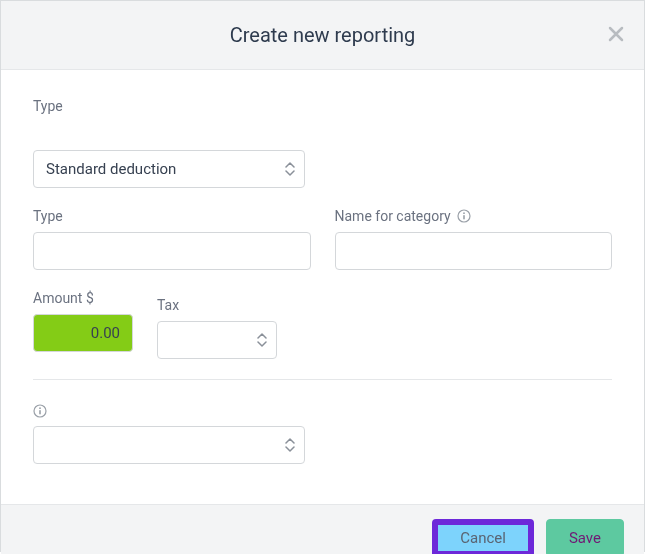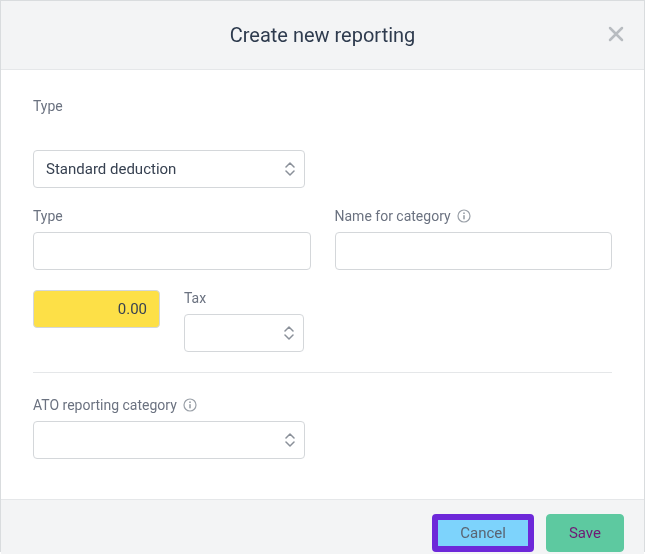--- a/index.html
+++ b/index.html
@@ -99,28 +99,28 @@
       height: 38px;
       border: 1px solid #d4d7da;
       border-radius: 4px;
       padding: 0 12px;
       font-size: 15px;
       color: #374151;
       background: #fff;
       font-family: inherit;
     }
     .num-input {
-      width: 127px;
+      width: 100px;
       height: 38px;
       border: 1px solid #d4d7da;
       border-radius: 4px;
       padding: 0 12px;
       font-size: 15px;
       color: #374151;
-      background: #fde047;
+      background: #84cc16;
       text-align: right;
       font-family: inherit;
     }
     .divider {
       border: none;
       border-top: 1px solid #e5e7e9;
       margin: 18px 0 24px 0;
     }
     .info-icon {
       display: inline-flex;
@@ -148,21 +148,21 @@
       border: 6px solid #6d28d9;
       color: #5a6472;
     }
     .btn-save {
       background: #5dc9a0;
       border: 1px solid #5dc9a0;
       color: #701a75;
     }
     .w-type { width: 272px; gap: 28px; }
     .w-half { width: 280px; }
-    .w-tax { width: 120px; }
+    .w-tax { width: 120px; margin-top: 7px; }
     .w-ato { width: 272px; }
   </style>
 </head>
 <body>
 
 <div class="modal">
   <div class="modal-header">
     <div class="modal-title">Create new reporting</div>
     <button class="close-btn">
       <span>
@@ -207,20 +207,21 @@
                 <rect x="6.2" y="6" width="1.6" height="4.5" rx="0.8" fill="#9aa0a8"></rect>
               </svg>
           </span>
         </label>
         <input type="text" class="text-input" value="" style="">
       </div>
     </div>
 
     <div class="row">
       <div class="field">
+        <label class="field-label">Amount $</label>
         <input type="text" class="num-input" value="0.00" style="">
       </div>
       <div class="field w-tax">
         <label class="field-label">Tax</label>
         <div class="select-wrap">
           <input type="text" readonly="" class="select-input" value="" style="">
           <span class="select-arrows">
             <svg width="10" height="6" viewBox="0 0 10 6">
                 <path d="M1 5 L5 1 L9 5" stroke="#8a9099" stroke-width="1.5" fill="none" stroke-linecap="round" stroke-linejoin="round"></path>
               </svg>
@@ -230,21 +231,20 @@
           </span>
         </div>
       </div>
     </div>
 
     <hr class="divider">
 
     <div class="row">
       <div class="field w-ato">
         <label class="field-label">
-          <span>ATO reporting category</span>
           <span class="info-icon">
             <svg width="14" height="14" viewBox="0 0 14 14">
                 <circle cx="7" cy="7" r="6" stroke="#9aa0a8" stroke-width="1.2" fill="none"></circle>
                 <circle cx="7" cy="4.2" r="0.9" fill="#9aa0a8"></circle>
                 <rect x="6.2" y="6" width="1.6" height="4.5" rx="0.8" fill="#9aa0a8"></rect>
               </svg>
           </span>
         </label>
         <div class="select-wrap">
           <input type="text" readonly="" class="select-input" value="" style="">

